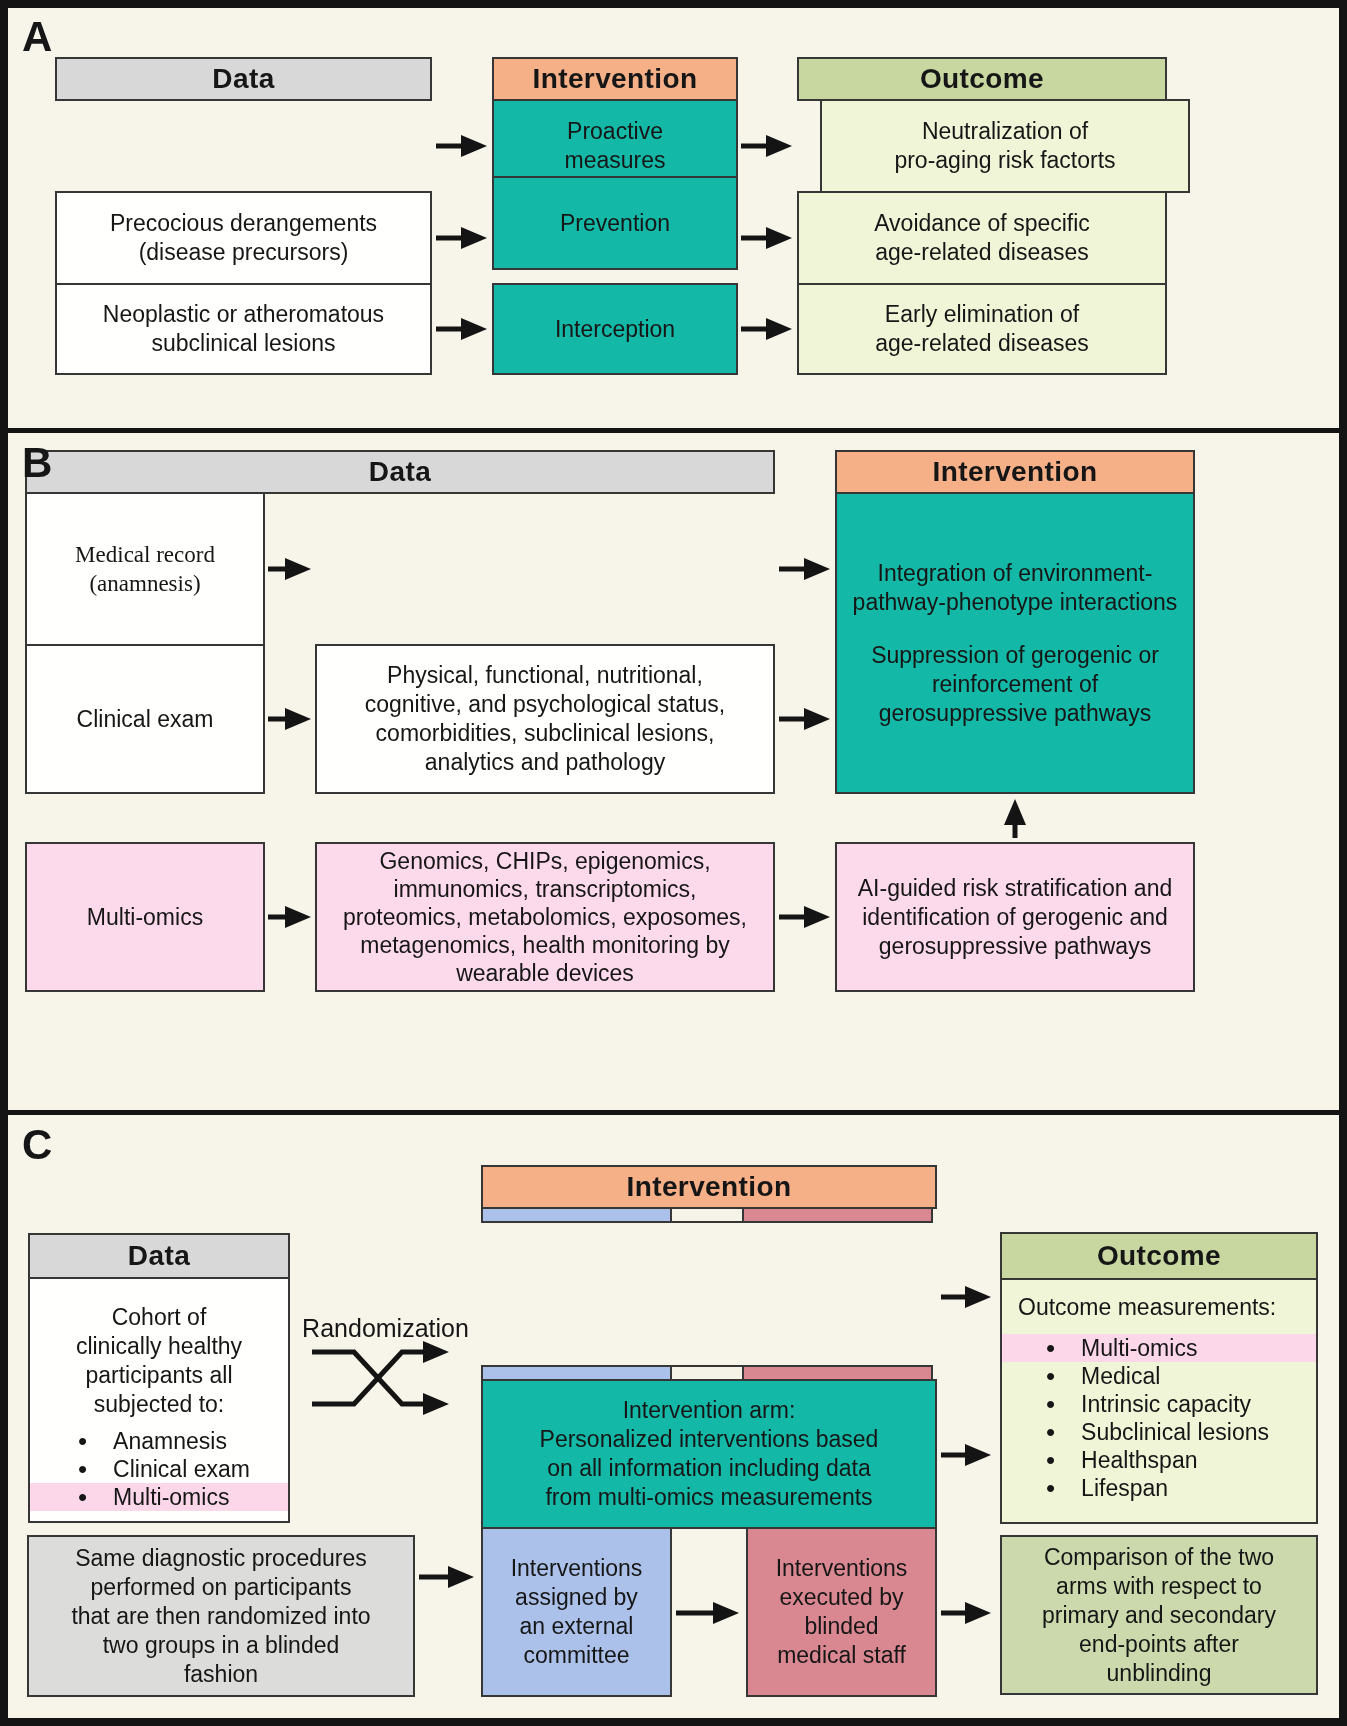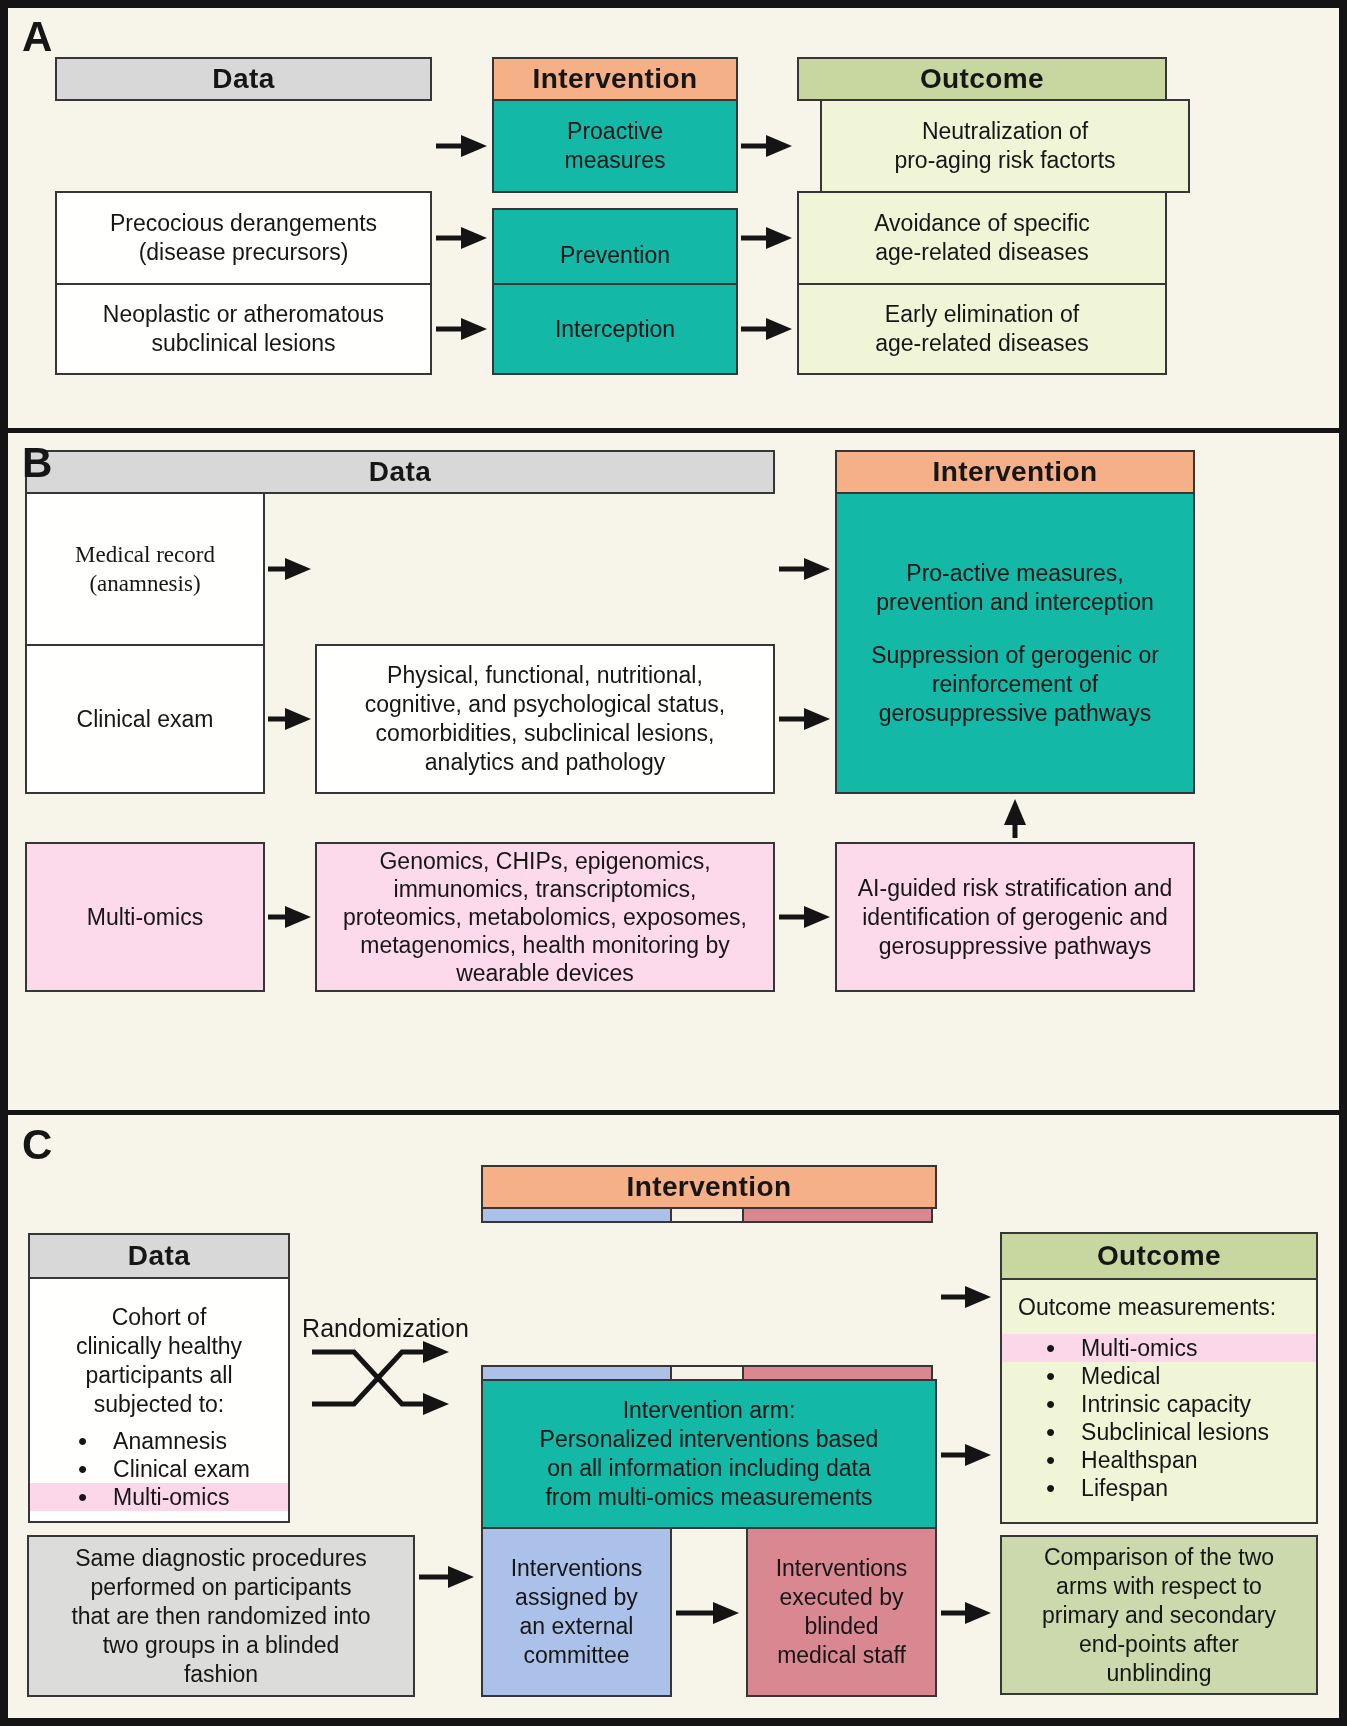--- a/index.html
+++ b/index.html
@@ -65,21 +65,21 @@
 
   <div class="box gray-h hdr" style="left:55px;  top:57px;  width:377px; height:44px;">Data</div>
   <div class="box white-b" style="left:55px;  top:191px; width:377px; height:94px;">Precocious derangements
 (disease precursors)</div>
   <div class="box white-b" style="left:55px;  top:283px; width:377px; height:92px;">Neoplastic or atheromatous
 subclinical lesions</div>
 
   <div class="box orange-h hdr" style="left:492px; top:57px;  width:246px; height:44px;">Intervention</div>
   <div class="box peach-b" style="left:492px; top:99px;  width:246px; height:94px;">Proactive
 measures</div>
-  <div class="box peach-b" style="left:492px; top:208px; width:246px; height:94px;">Prevention</div>
+  <div class="box peach-b" style="left:492px; top:176px; width:246px; height:94px;">Prevention</div>
   <div class="box peach-b" style="left:492px; top:283px; width:246px; height:92px;">Interception</div>
 
   <div class="box green-h hdr" style="left:797px; top:57px;  width:370px; height:44px;">Outcome</div>
   <div class="box lgreen-b" style="left:820px; top:99px;  width:370px; height:94px;">Neutralization of
 pro-aging risk factorts</div>
   <div class="box lgreen-b" style="left:797px; top:191px; width:370px; height:94px;">Avoidance of specific
 age-related diseases</div>
   <div class="box lgreen-b" style="left:797px; top:283px; width:370px; height:92px;">Early elimination of
 age-related diseases</div>
 
@@ -93,22 +93,22 @@
 (anamnesis)</div>
   <div class="box white-b" style="left:25px;  top:644px; width:240px; height:150px;">Clinical exam</div>
 
   <div class="box white-b" style="left:315px; top:644px; width:460px; height:150px;">Physical, functional, nutritional,
 cognitive, and psychological status,
 comorbidities, subclinical lesions,
 analytics and pathology</div>
 
   <div class="box orange-h hdr" style="left:835px; top:450px; width:360px; height:44px;">Intervention</div>
   <div class="box peach-b col-body" style="left:835px; top:492px; width:360px; height:302px; justify-content:center; align-items:center; gap:24px;">
-    <div class="bi-item">Pro-active measures,
-prevention and interception</div>
+    <div class="bi-item">Integration of environment-
+pathway-phenotype interactions</div>
     <div class="bi-item">Suppression of gerogenic or
 reinforcement of
 gerosuppressive pathways</div>
   </div>
 
   <div class="box pink-b" style="left:25px;  top:842px; width:240px; height:150px;">Multi-omics</div>
   <div class="box pink-b" style="left:315px; top:842px; width:460px; height:150px; line-height:28px;">Genomics, CHIPs, epigenomics,
 immunomics, transcriptomics,
 proteomics, metabolomics, exposomes,
 metagenomics, health monitoring by

